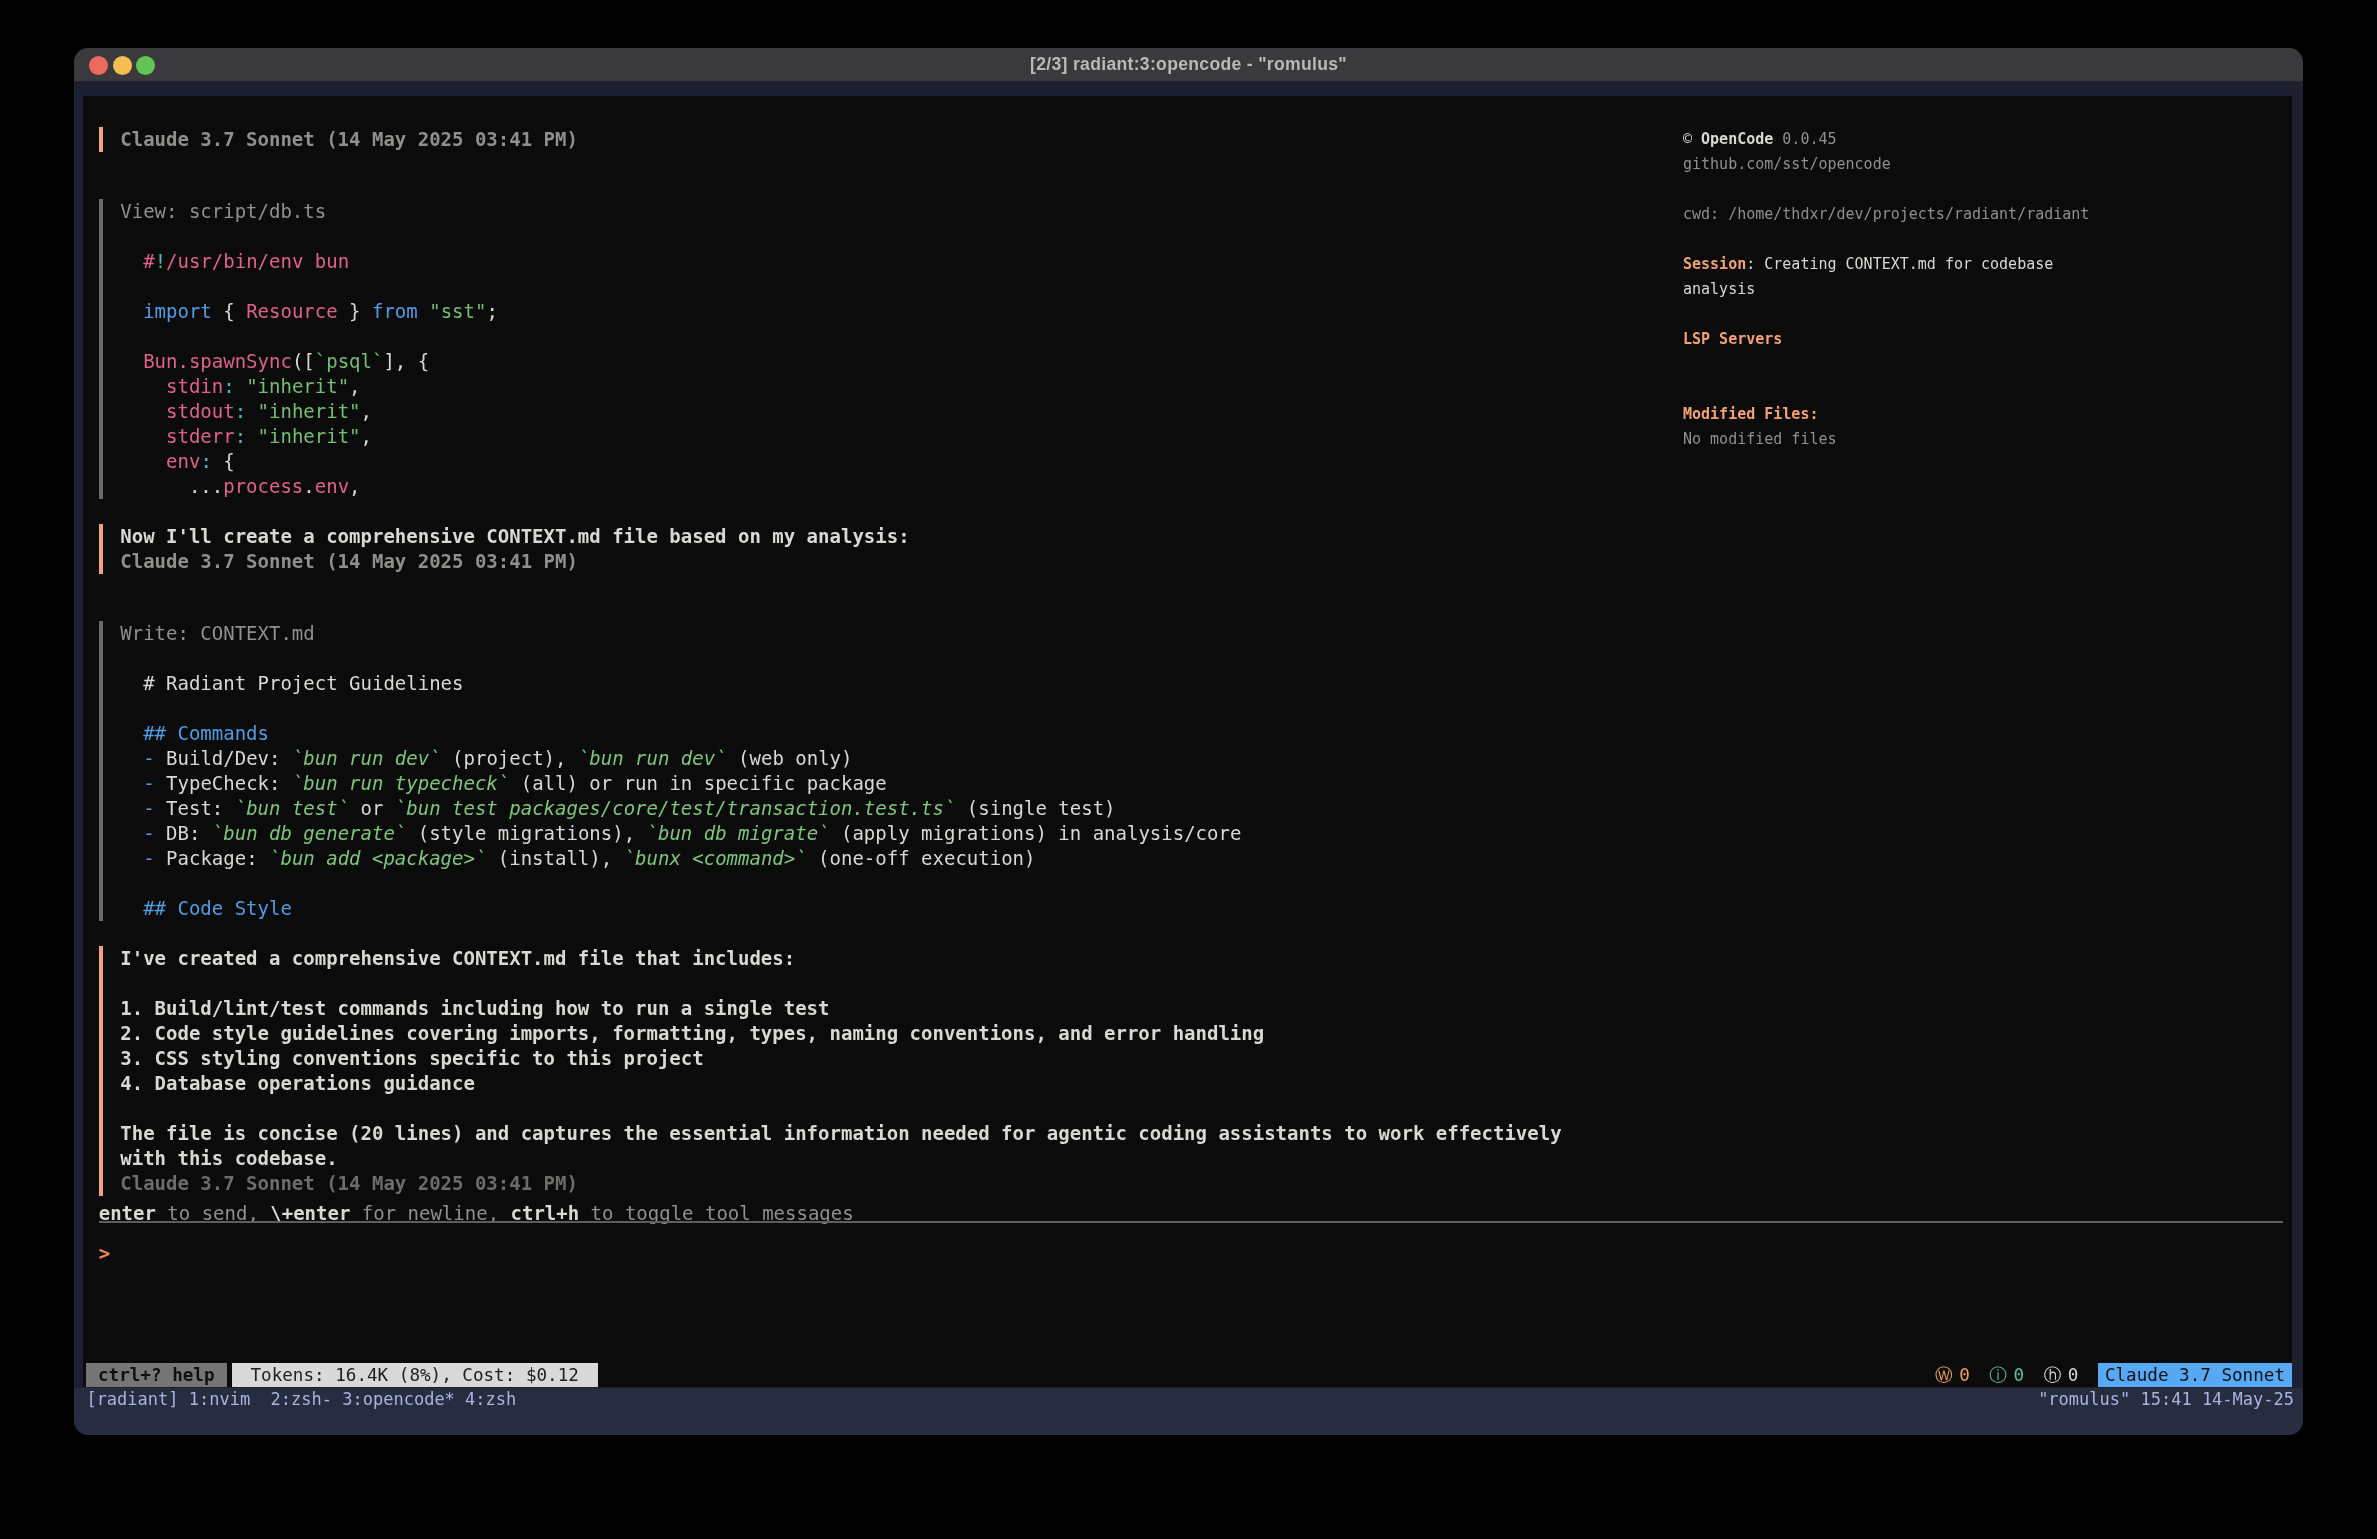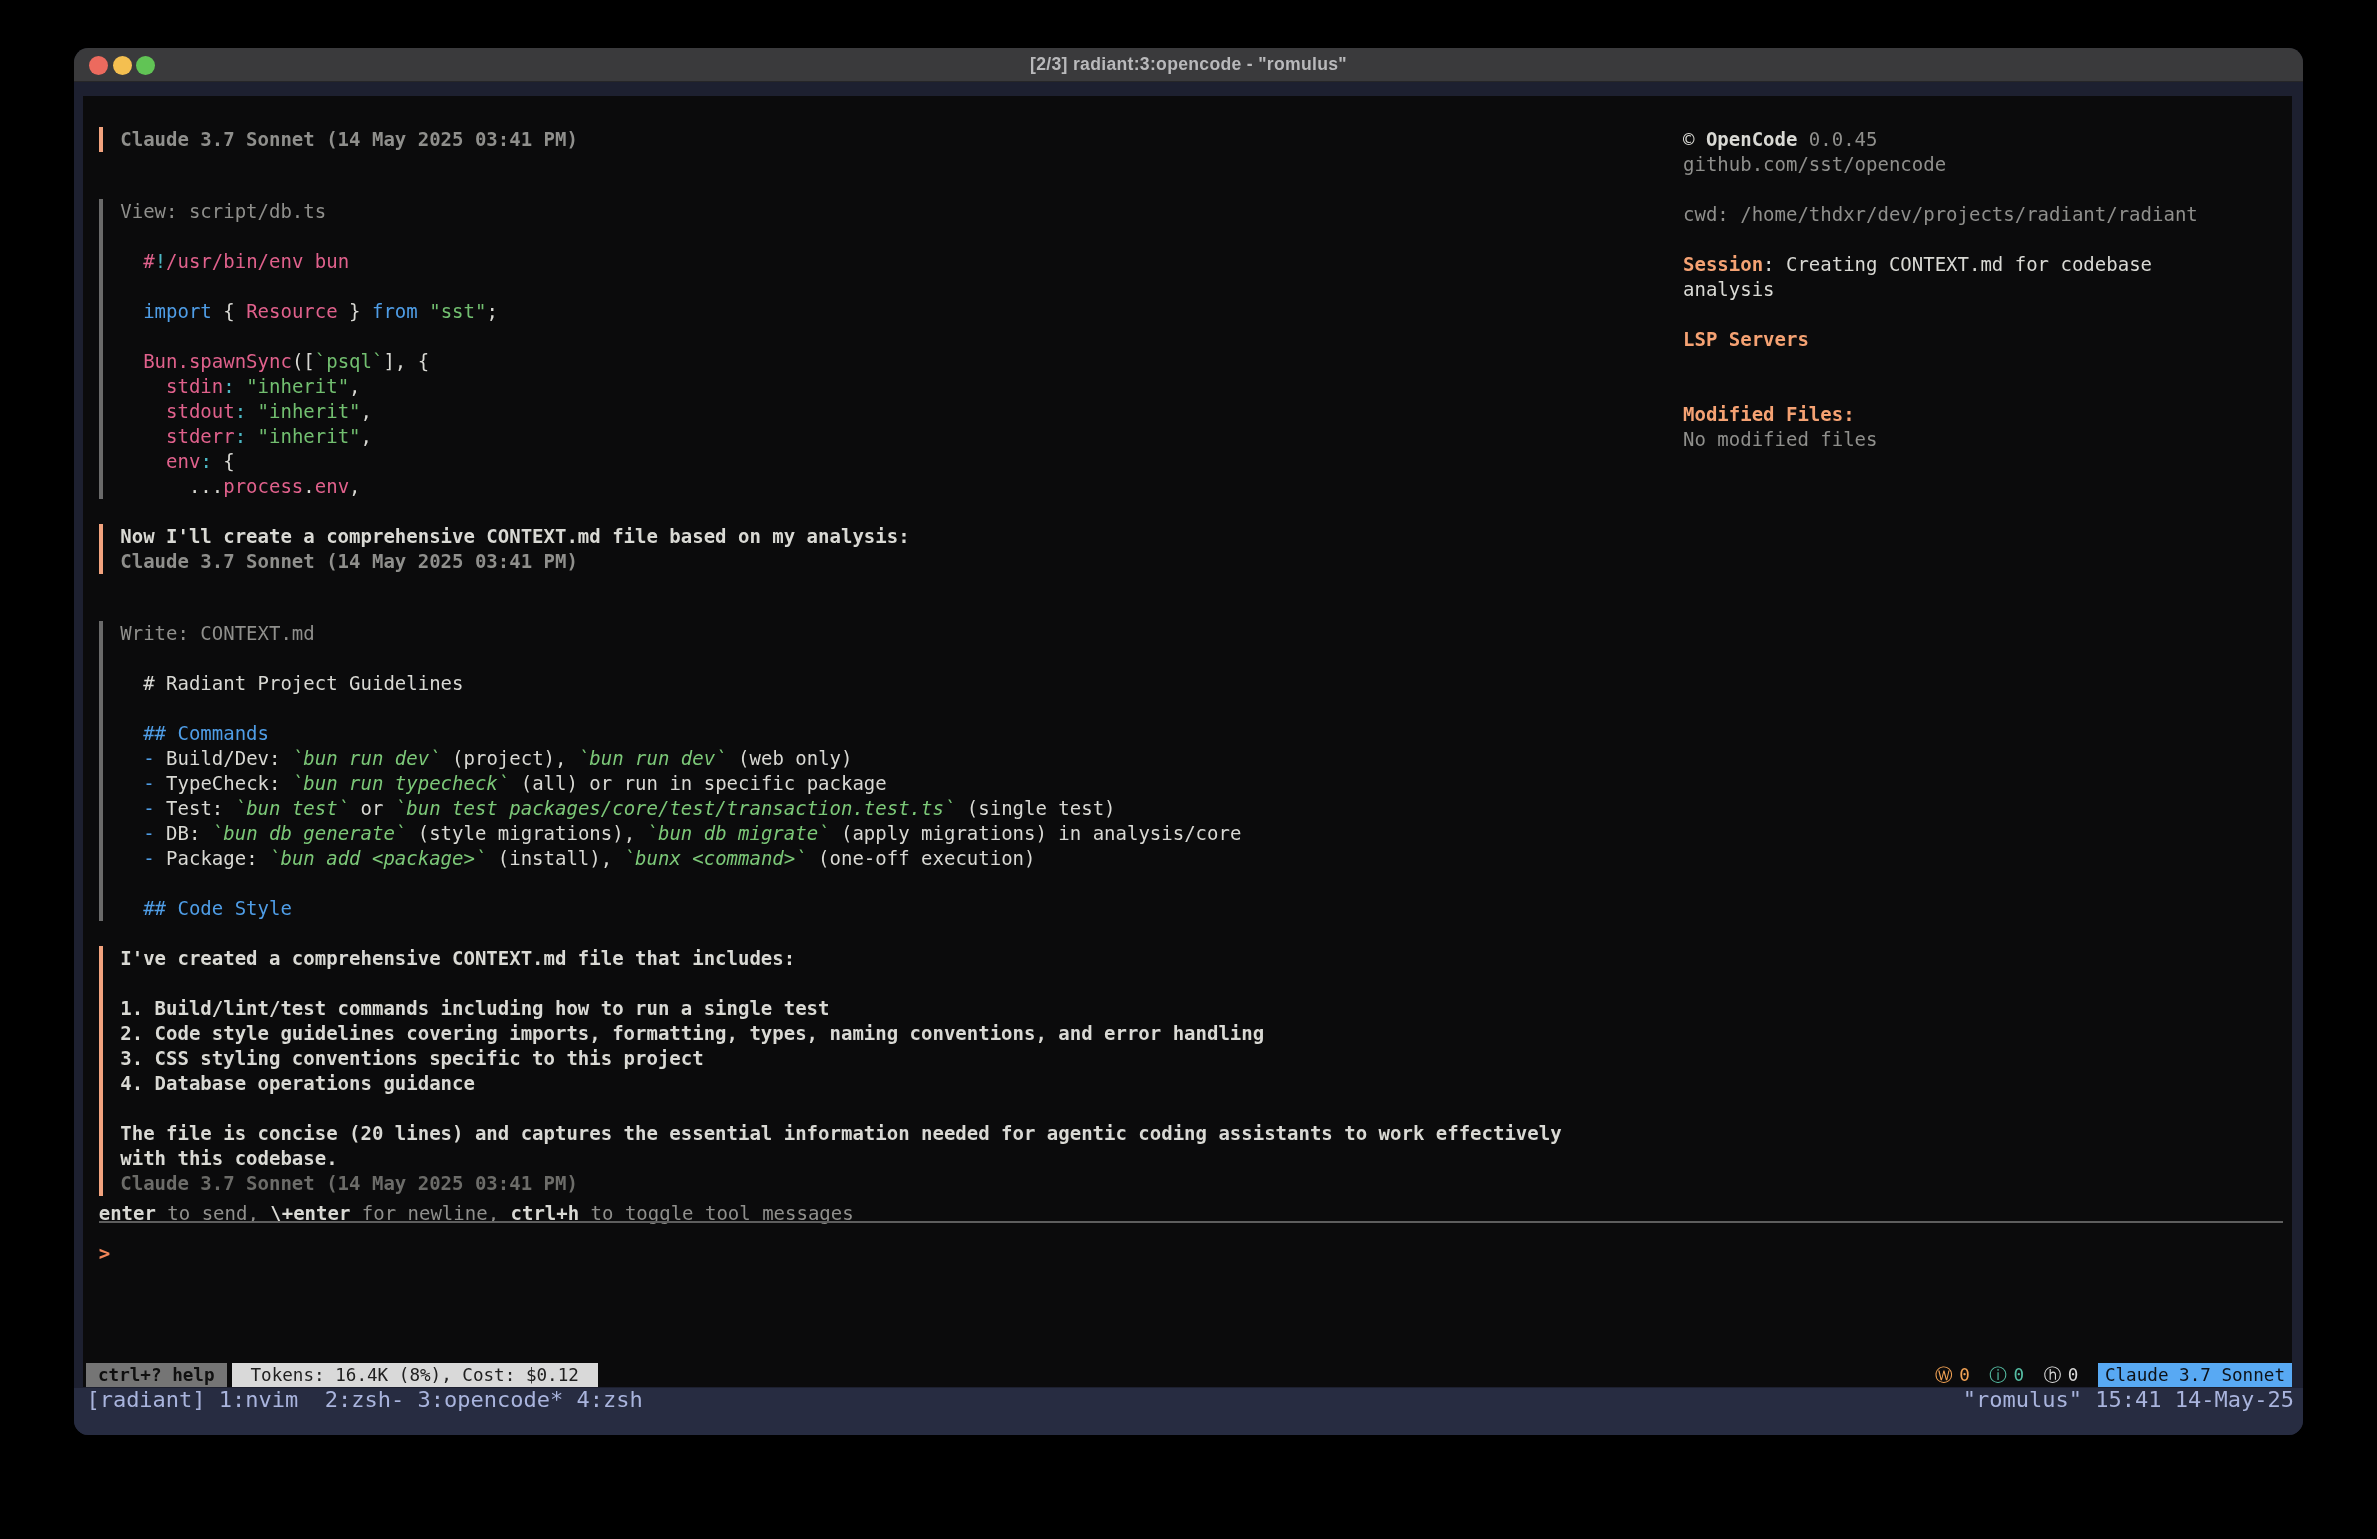--- a/index.html
+++ b/index.html
@@ -22,21 +22,21 @@
   .tl.green { background:#61c455; }
   .title {
     font-family:"Liberation Sans", sans-serif; font-weight:bold;
     font-size:17.6px; color:#b9b9bb; letter-spacing:0.3px;
   }
 
   .term { position:absolute; left:0; top:34px; right:0; bottom:0; background:#1d2030; }
   .tui { position:absolute; left:9px; top:14.4px; width:2209px; height:1291px; background:#0b0b0c; }
 
   .chat { position:absolute; left:15.7px; top:31px; font-size:19px; line-height:25px; }
-  .panel { position:absolute; left:1600px; top:31px; font-size:19px; line-height:25px; }
+  .panel { position:absolute; left:1600px; top:31px; font-size:15px; line-height:25px; }
 
   .line { min-height:25px; white-space:pre; }
   .block { border-left:4.6px solid #6a6a6a; padding-left:17.6px; margin-bottom:25px; }
   .block.assistant { border-color:#f2a37e;font-weight:bold; }
   .block.tool { border-color:#6a6a6a;margin-top:47px; }
 
   .w  { color:#d9d9d4; }
   .g  { color:#8f8f8c; }
   .dg { color:#6c6c69; }
   .b  { color:#4f9de6; }
@@ -66,21 +66,21 @@
   .counter.orange { color:#f2a254; }
   .counter.teal { color:#56bfa5; }
   .counter.white { color:#d8d8d8; }
   .badge {
     background:#58a9f3; color:#0d1117; height:24px;
     display:flex; align-items:center; padding:0 7px; white-space:pre;
   }
 
   .tmux-bar {
     position:absolute; left:0; right:0; bottom:24px; height:23.5px;
-    background:#272c41; color:#a9b4dd; font-size:22px;
+    background:#272c41; color:#a9b4dd; font-size:17px;
     display:flex; align-items:center; justify-content:space-between;
     padding:0 9px 0 12.4px; white-space:pre;
   }
   .bottom-pad { position:absolute; left:0; right:0; bottom:0; height:24px; background:#272c41; }
 </style>
 </head>
 <body>
 
 <div class="desktop">
   <div class="window">

